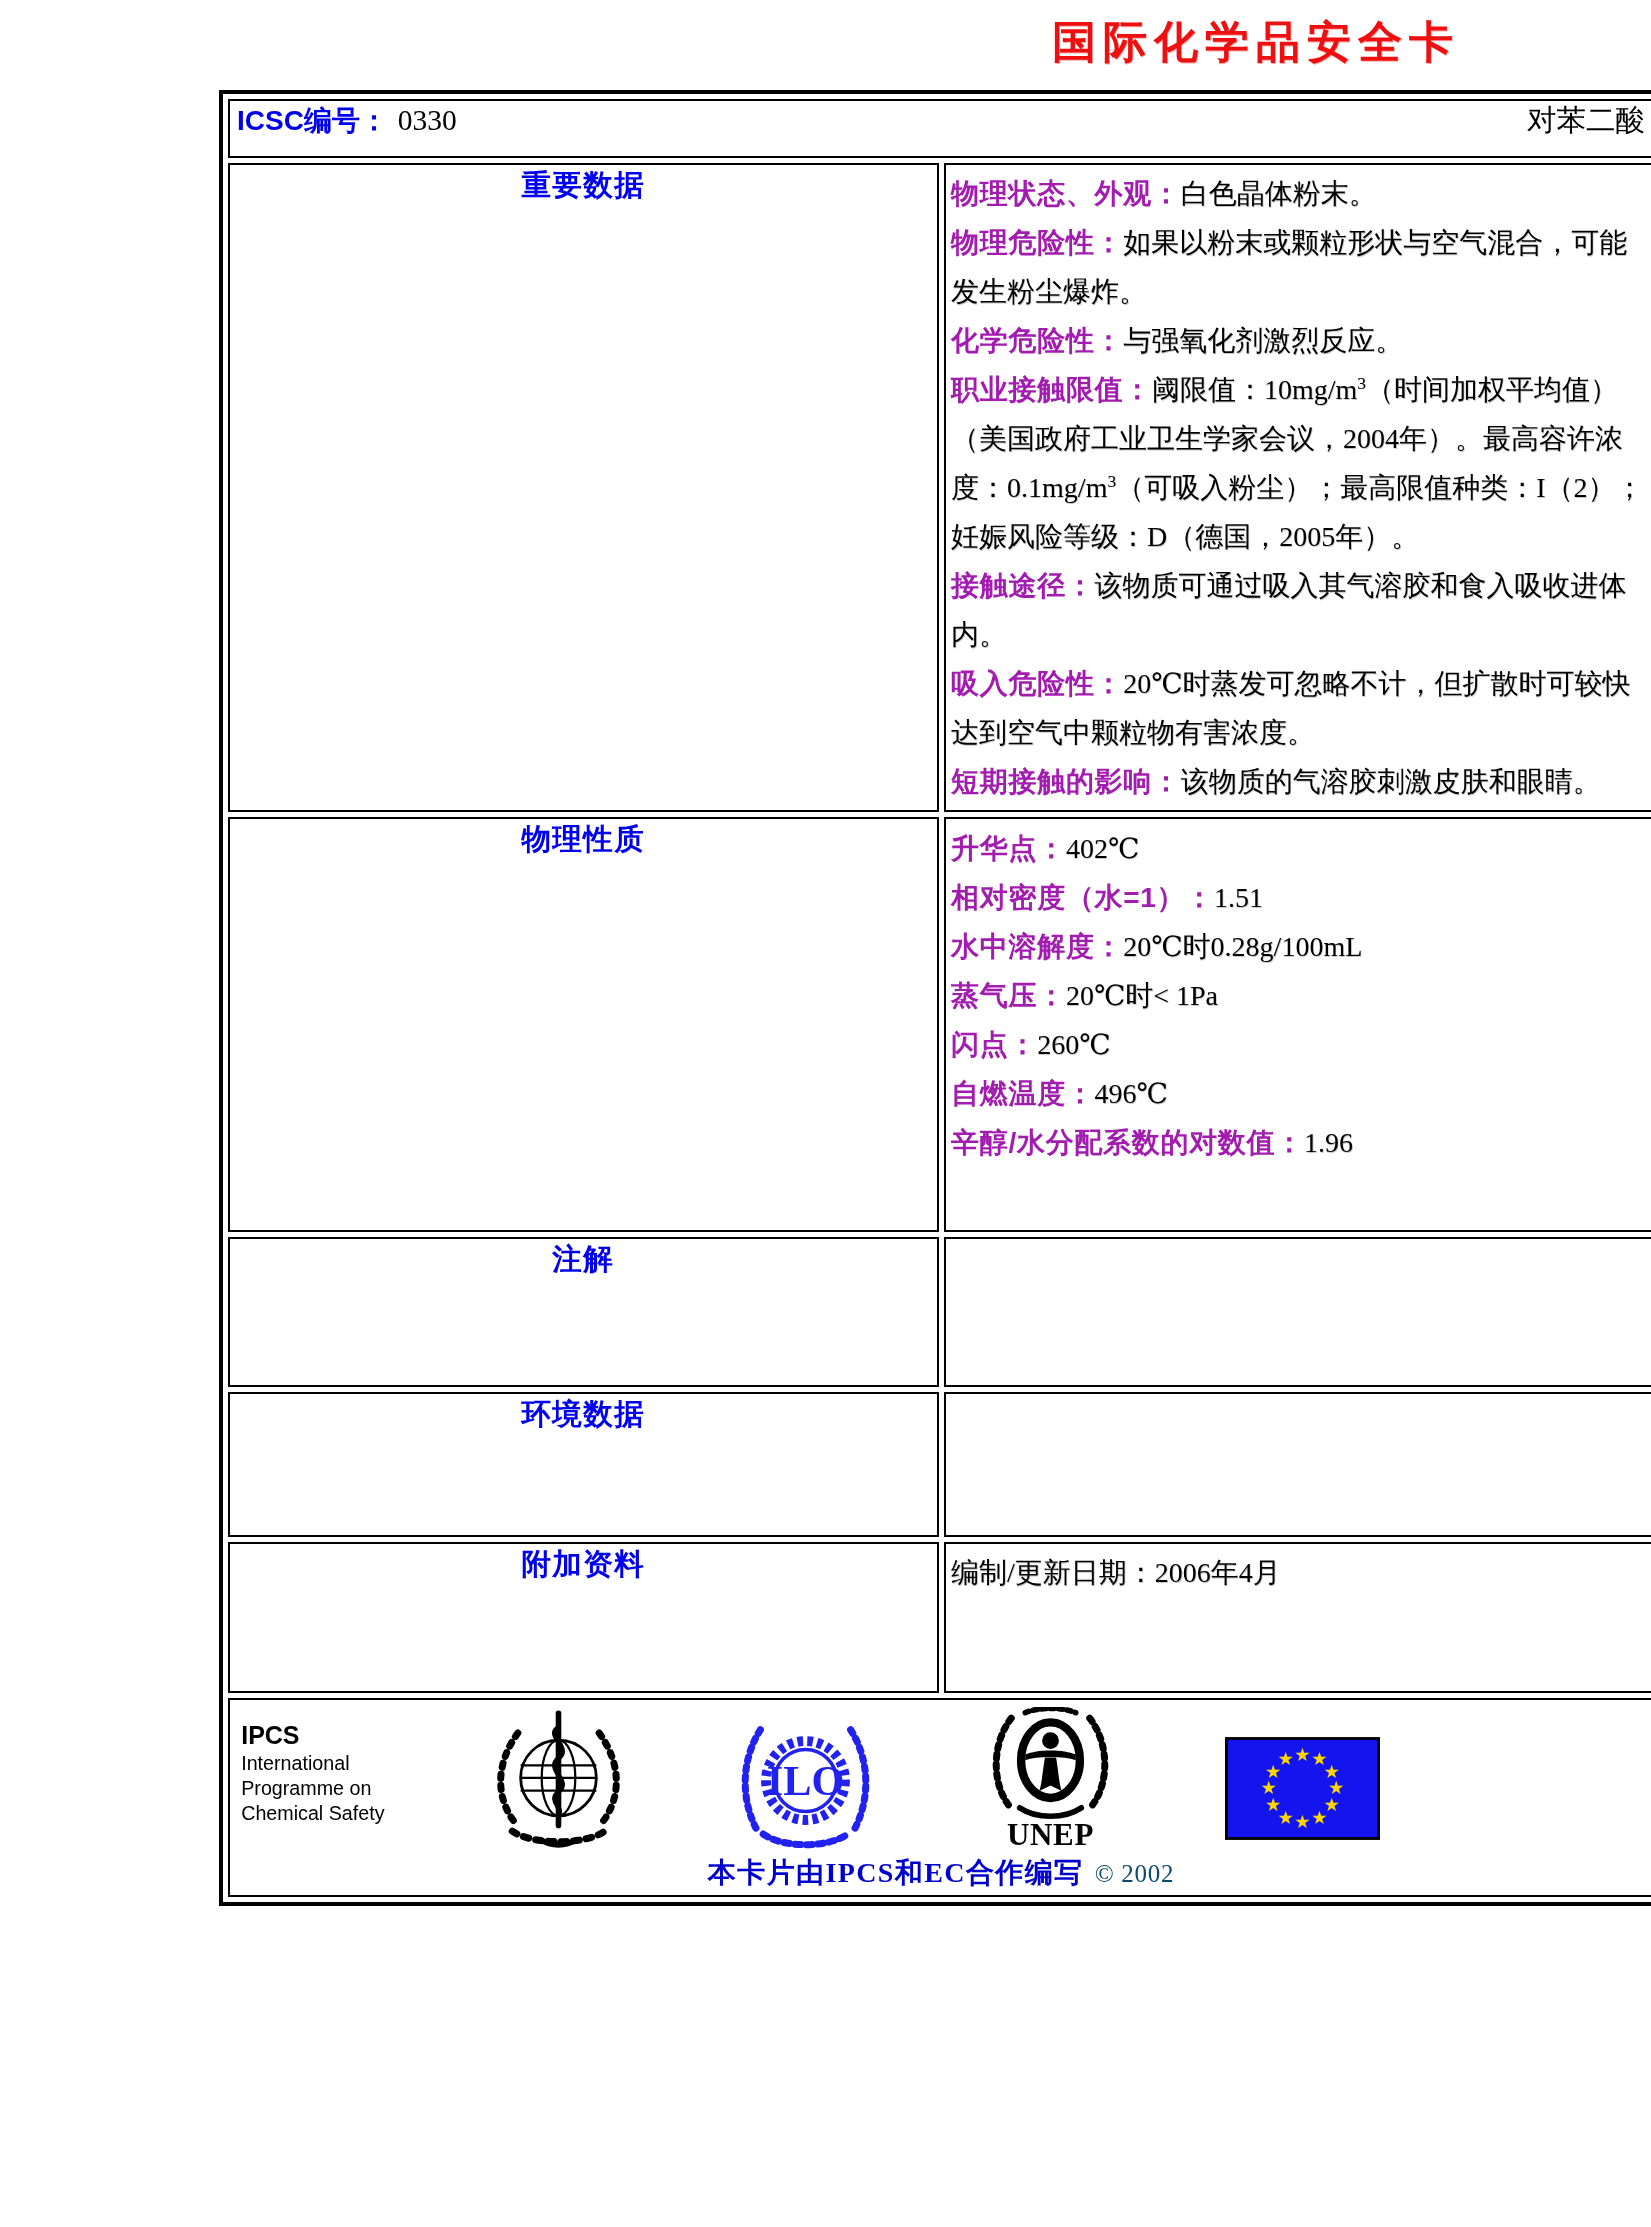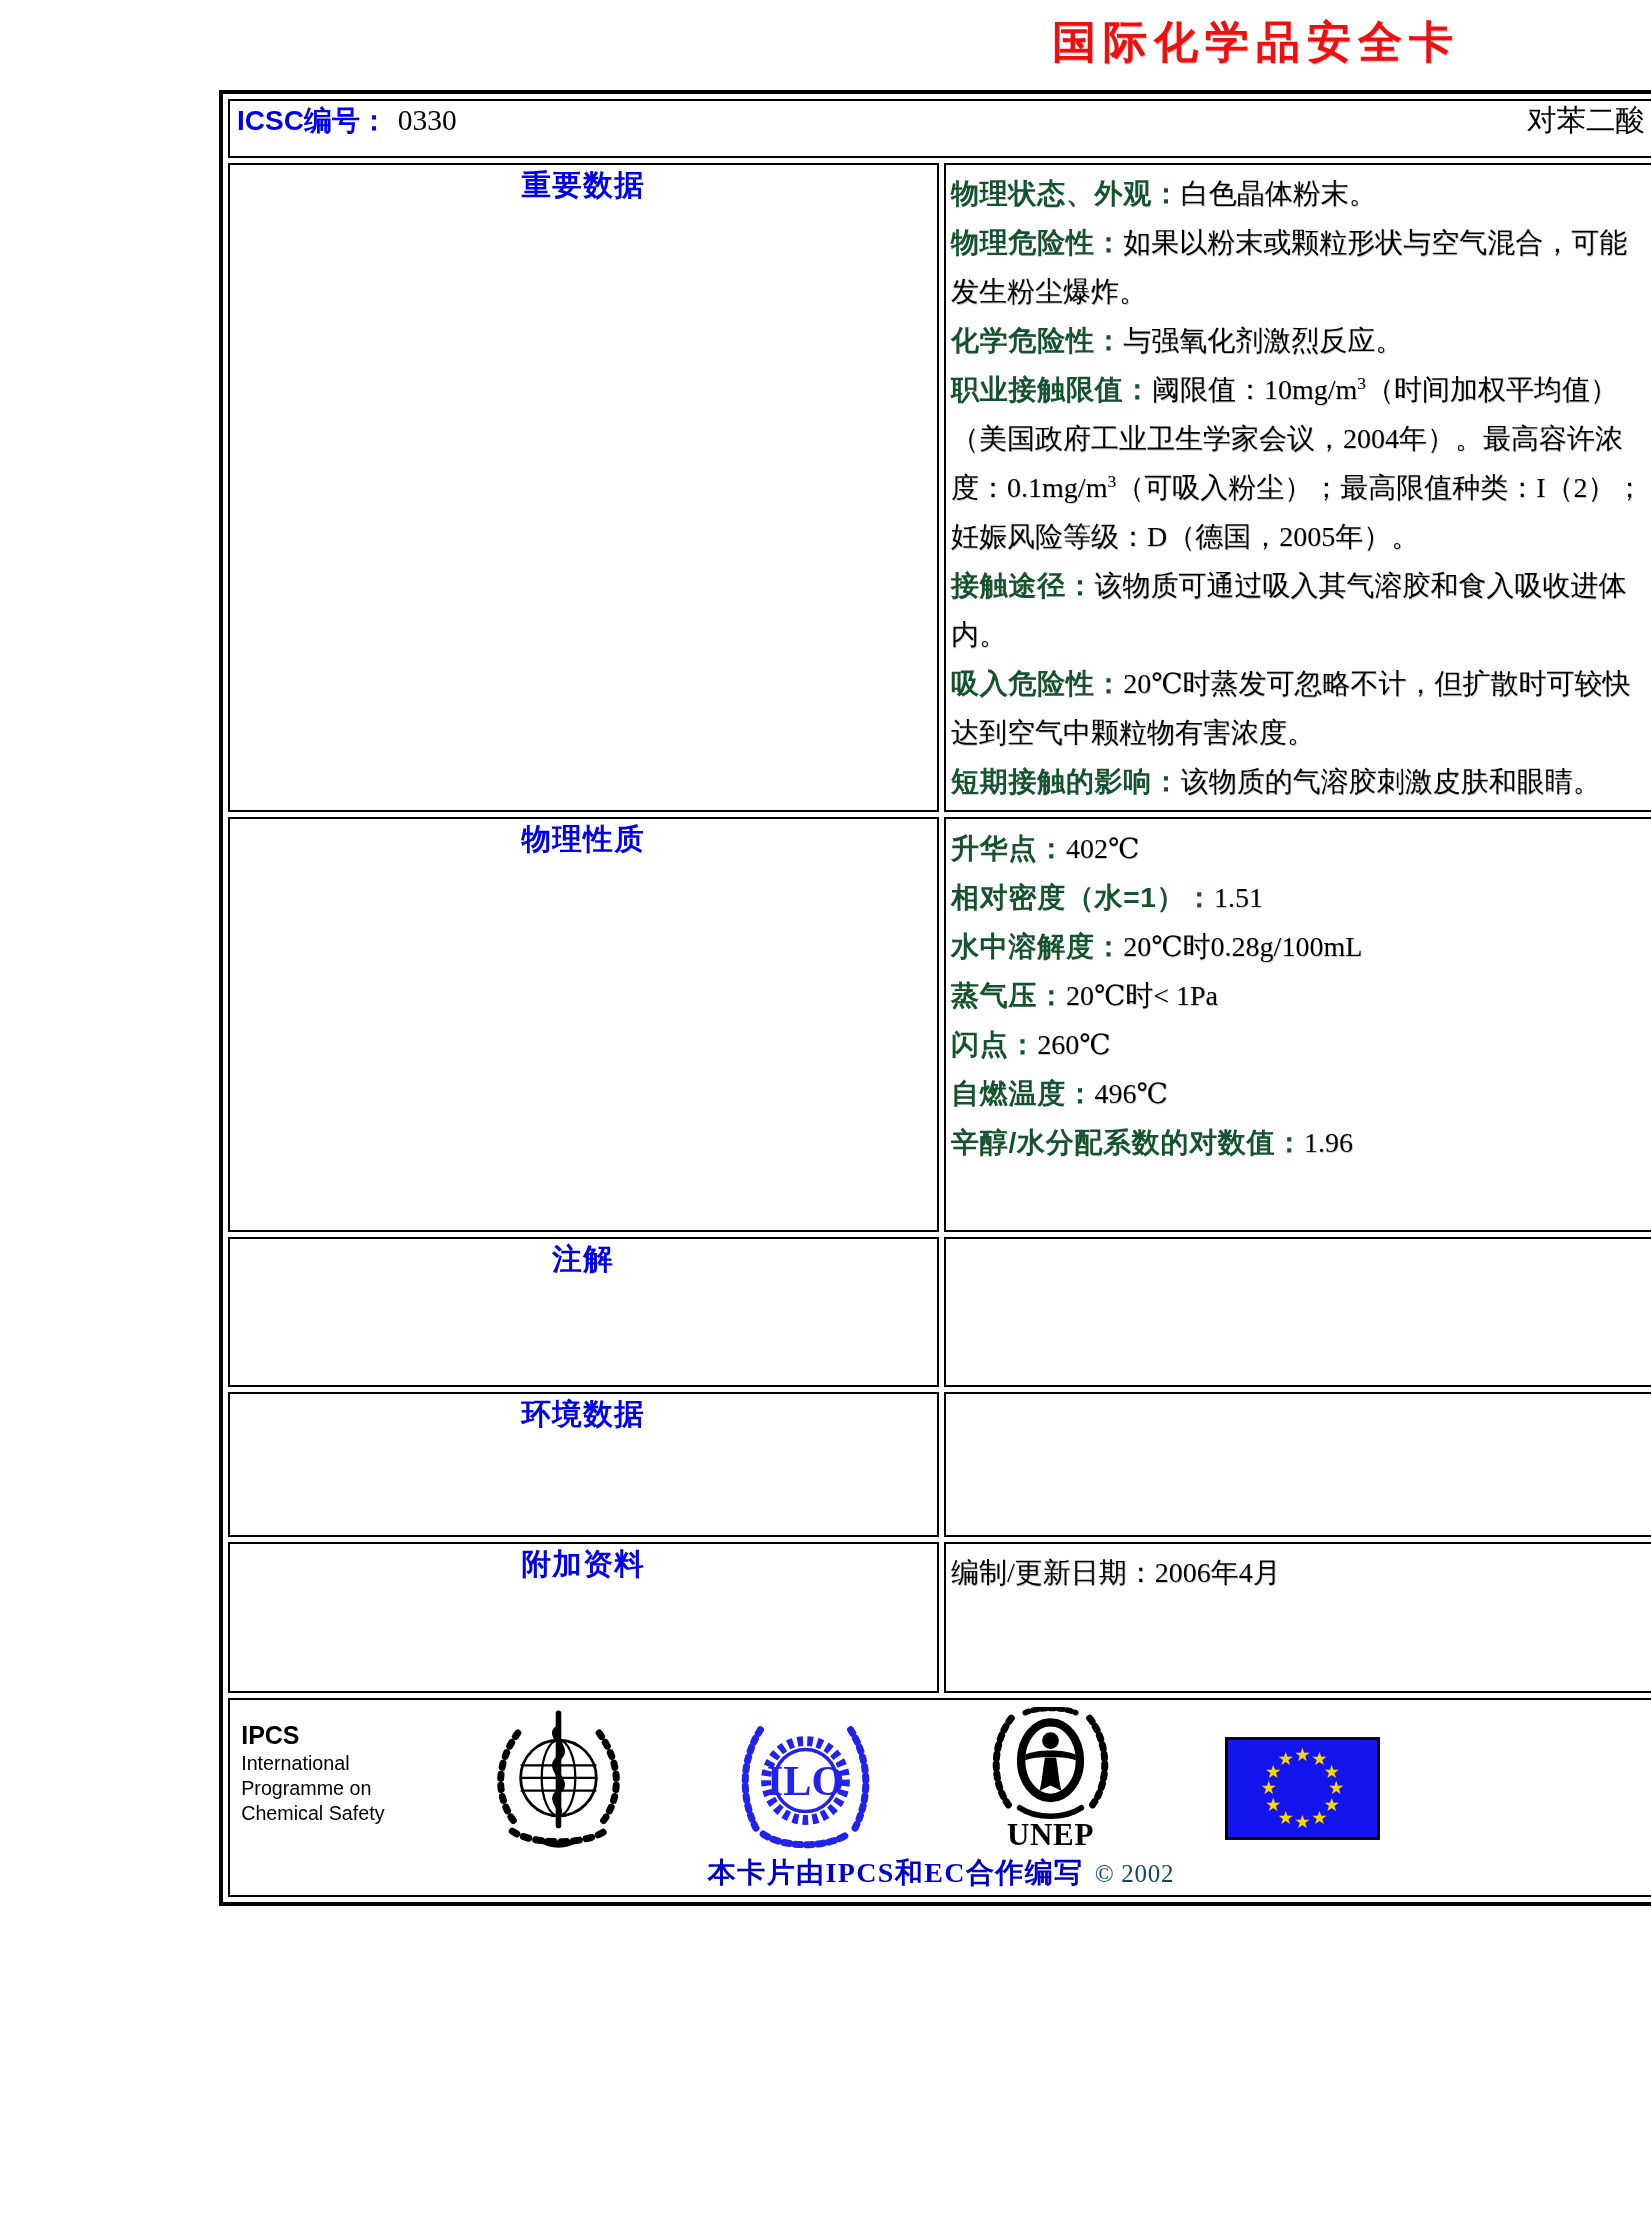--- a/index.html
+++ b/index.html
@@ -35,21 +35,21 @@
   .header-flex{display:flex;justify-content:space-between;align-items:center;}
   .icsc-label{
     color:#0000ee;font-family:"Liberation Sans","DejaVu Sans",sans-serif;
     font-weight:bold;font-size:28px;
   }
   .icsc-number{color:#000;font-size:29.5px;margin-left:9.8px;}
   .chem-name{color:#000;font-size:29.5px;}
   
   .line{font-size:28px;line-height:49px;color:#000;text-shadow:0.7px 0.7px 0 #c8c8c8;}
   .line .lbl{
-    color:#14532d;font-family:"Liberation Sans","DejaVu Sans",sans-serif;
+    color:#a21caf;font-family:"Liberation Sans","DejaVu Sans",sans-serif;
     font-weight:bold;text-shadow:none;letter-spacing:0.7px;
   }
   .line sup{font-size:62%;vertical-align:super;line-height:0;}
   
   td.logos-cell{height:195px;position:relative;padding:0;}
   .logos-wrap{position:relative;width:100%;height:195px;border-radius:10px;}
   .ipcs-block{
     position:absolute;left:11.2px;top:19.7px;color:#000;
     font-family:"Liberation Sans","DejaVu Sans",sans-serif;
   }

